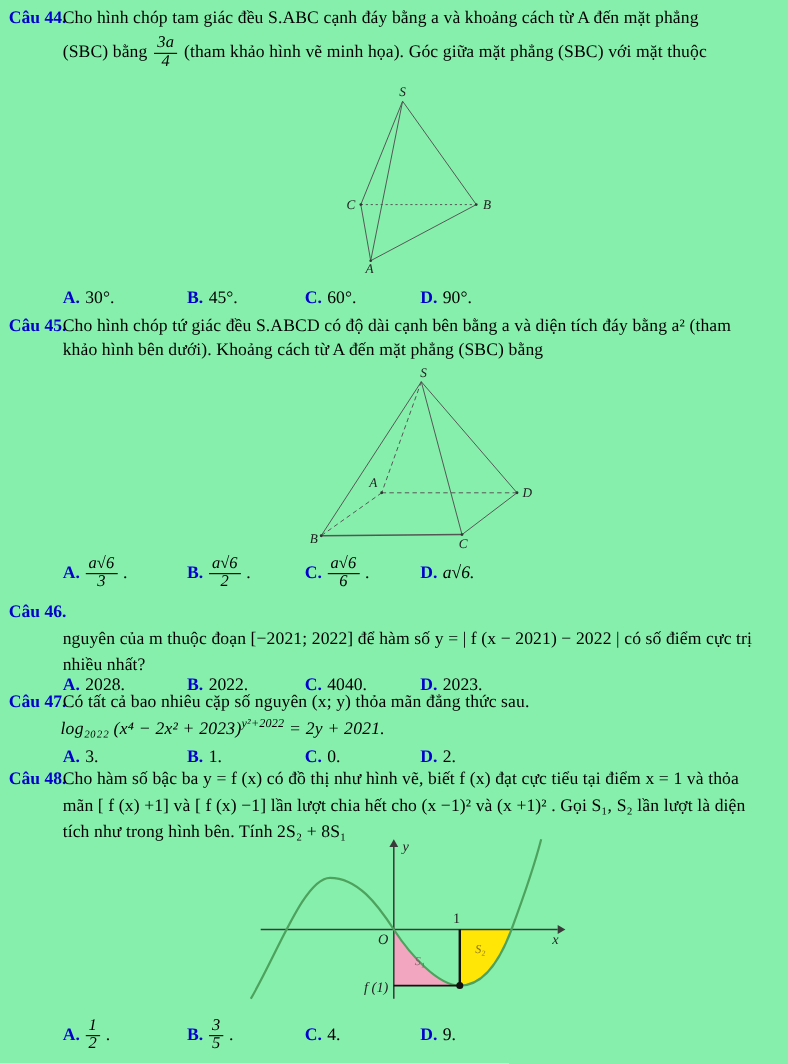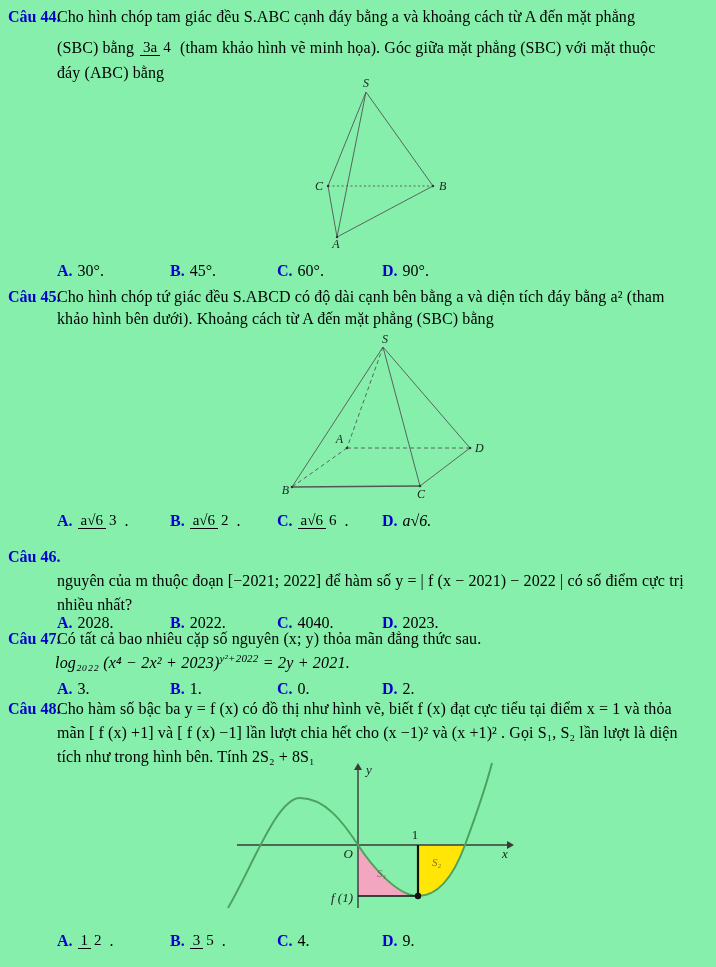--- a/index.html
+++ b/index.html
@@ -1,22 +1,22 @@
 <!DOCTYPE html>
 <html><head>
 <meta charset="utf-8">
 <style>
   html,body{margin:0;padding:0;background:#fff;}
   .page{position:relative;width:716px;height:967px;background:#86efac;
         font-family:"Liberation Serif",serif;font-size:16px;color:#000;overflow:hidden;}
   .qlabel{position:absolute;left:8px;color:#0000cc;font-weight:bold;white-space:nowrap;}
   .qline{position:absolute;left:57px;width:650px;white-space:nowrap;letter-spacing:0.1px;}
   .flexline{display:flex;align-items:center;gap:6px;}
-  .frac{display:inline-flex;flex-direction:row;align-items:flex-start;
-        vertical-align:middle;line-height:1.05;font-size:15px;}
+  .frac{display:inline-flex;flex-direction:column;align-items:center;
+        vertical-align:middle;line-height:1.05;font-style:italic;font-size:15px;}
   .frac .fnum{padding:0 3px;border-bottom:1px solid #000;}
   .frac .fden{padding:0 3px;}
   .opt-row{position:absolute;left:0;width:716px;height:22px;}
   .opt-row-tall{height:38px;}
   .opt{position:absolute;white-space:nowrap;display:inline-flex;align-items:center;gap:5px;}
   .opt .letter{color:#0000cc;font-weight:bold;}
   .o1{left:57px}.o2{left:170px}.o3{left:277px}.o4{left:382px}
   .mathit{font-style:italic;}
   .formula{position:absolute;left:55px;font-style:italic;letter-spacing:0.2px;}
   .formula sup{font-size:11px;font-style:italic;}
@@ -31,21 +31,20 @@
   <div class="qlabel" style="top:8px">Câu 44.</div>
   <div class="qline" style="top:8px">Cho hình chóp tam giác đều S.ABC cạnh đáy bằng a  và khoảng cách từ A  đến mặt phẳng</div>
   <div class="qline flexline" style="top:30px;height:36px">
     <span>(SBC) bằng</span>
     <span class="frac">
       <span class="fnum">3a</span>
       <span class="fden">4</span>
     </span>
     <span>(tham khảo hình vẽ minh họa). Góc giữa mặt phẳng (SBC) với mặt thuộc</span>
   </div>
-  <div class="qline" style="top:64px">đáy (ABC) bằng</div>
 
   <div class="fig" style="left:300px;top:78px">
     <svg width="160" height="172" viewBox="0 0 160 172">
       <g stroke="#555555" stroke-width="0.9" fill="none">
         <line x1="66" y1="14" x2="28" y2="108"></line>
         <line x1="66" y1="14" x2="133" y2="108"></line>
         <line x1="66" y1="14" x2="37" y2="159"></line>
         <line x1="28" y1="108" x2="37" y2="159"></line>
         <line x1="37" y1="159" x2="133" y2="108"></line>
         <line x1="28" y1="108" x2="133" y2="108" stroke-dasharray="2,2.5"></line>

